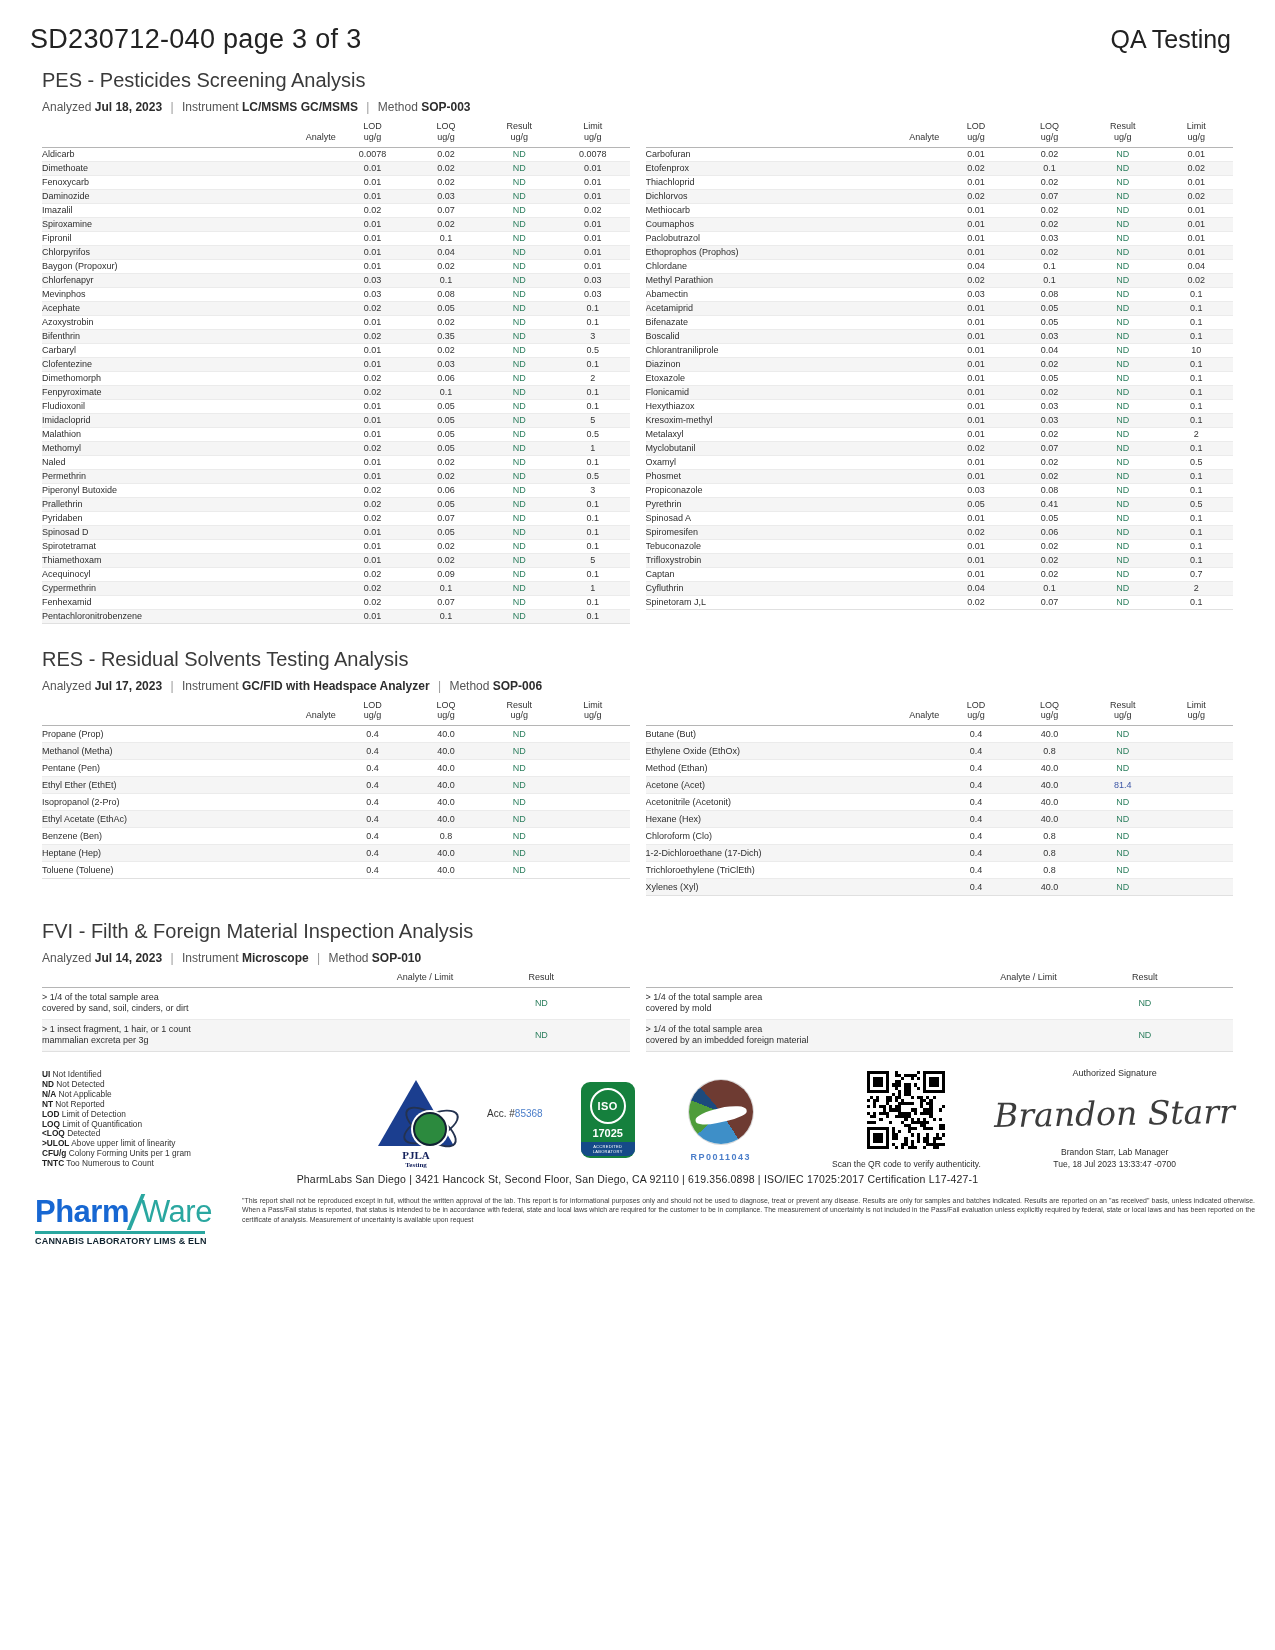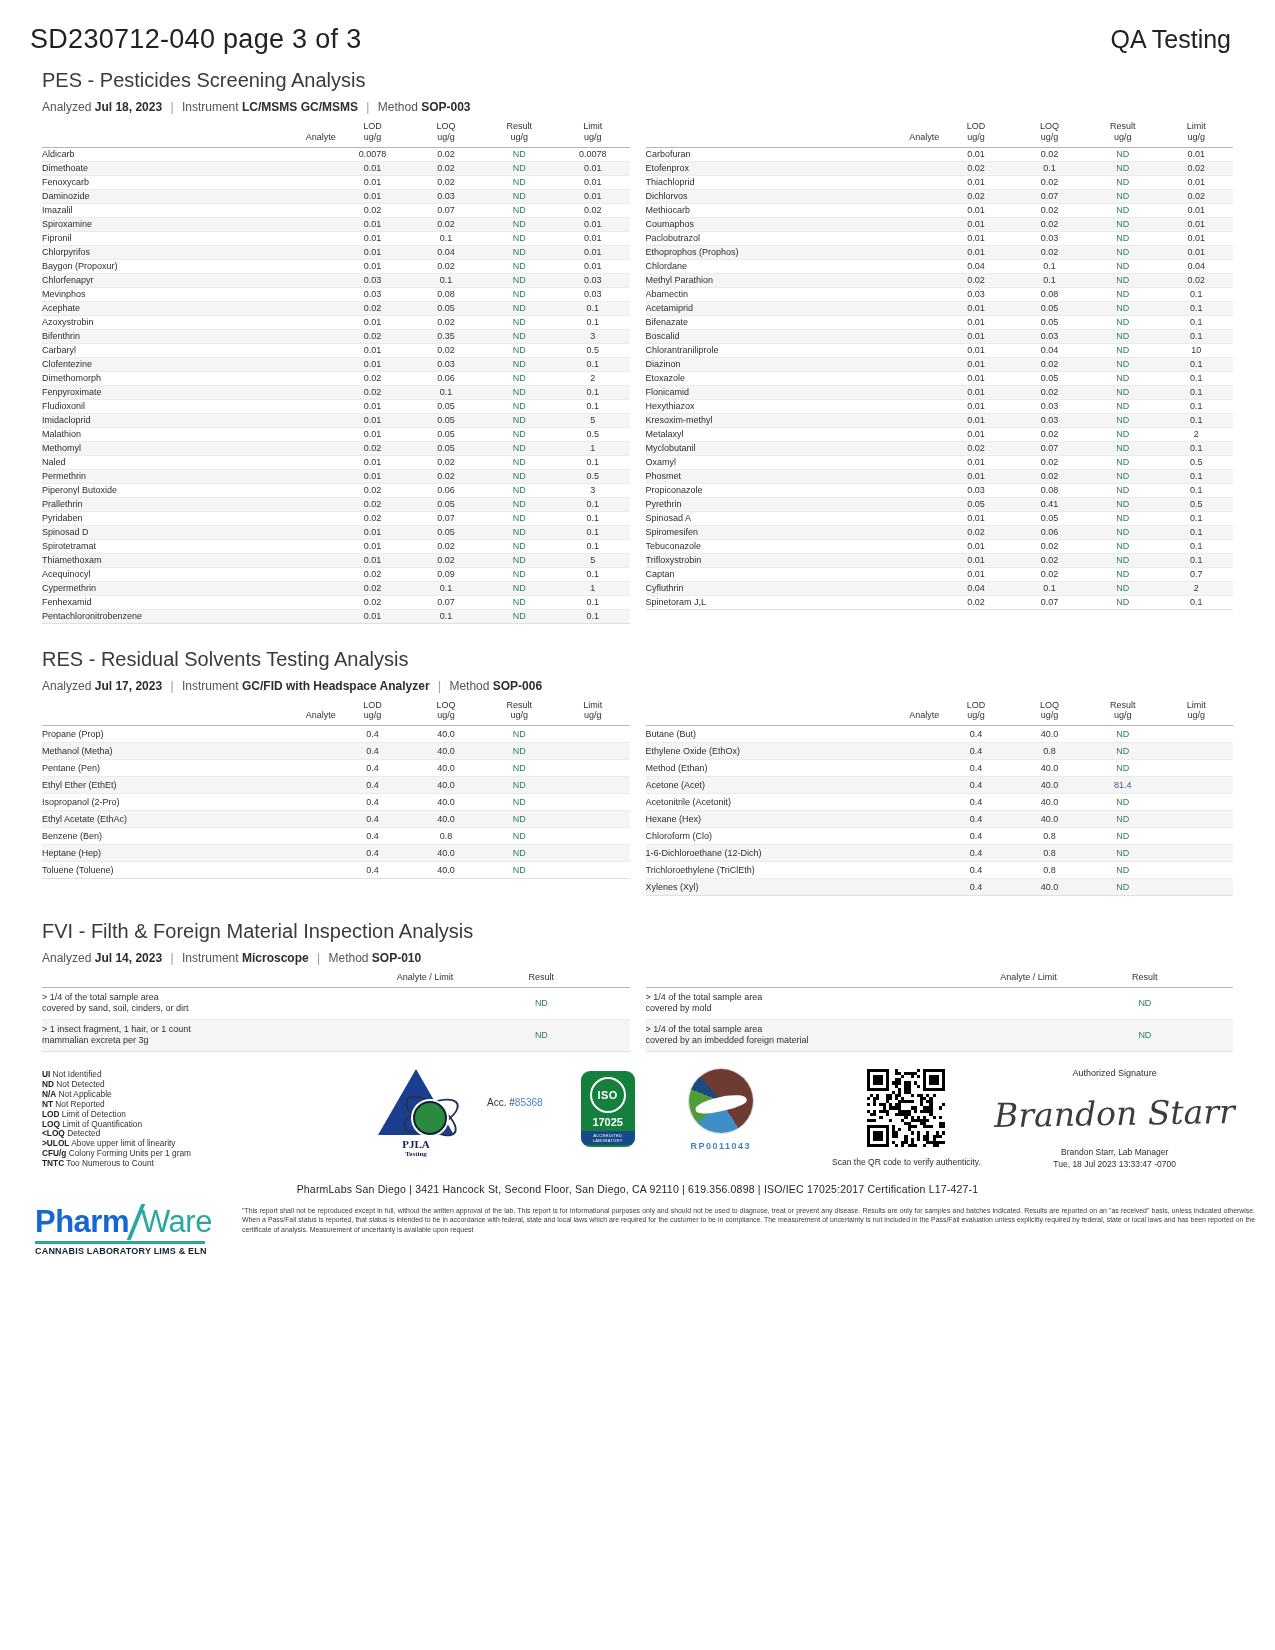--- a/index.html
+++ b/index.html
@@ -29,21 +29,21 @@
   td:first-child{text-align:left;color:#2e2e2e;}
   tbody tr:nth-child(even){background:#f5f5f5;}
   table.tbl{border-bottom:1px solid #e0e0e0;}
   .res-tbl td{padding:2.5px 0;}
   .fvi-tbl td{padding:4px 0;line-height:11.5px;vertical-align:middle;}
   td.nd{color:var(--nd);}
   td.det{color:var(--det);}
   :root{--nd:#2d7f5f;--det:#3d57a6;--brandblue:#1767d2;--brandteal:#2aa7a0;--accblue:#4a7dc9;}
   
   .footer{position:absolute;left:0;right:0;top:1352;}
-  .foot-row{display:flex;align-items:center;padding:0 40px 0 42px;}
+  .foot-row{display:flex;align-items:flex-end;padding:0 40px 0 42px;}
   .legend{width:275px;font-size:8.3px;line-height:9.9px;color:#333;padding-top:18px;}
   .legend b{color:#222;}
   
   .badges{display:flex;align-items:flex-start;}
   .pjla{position:relative;width:130px;margin-left:55px;padding-top:6px;text-align:center;}
   .pjla .tri{width:0;height:0;margin:0 auto;border-left:38px solid transparent;
              border-right:38px solid transparent;border-bottom:66px solid #1b3e8f;}
   .pjla .atom{position:absolute;left:62px;top:38px;width:30px;height:30px;background:#2c8a3e;
               border-radius:50%;border:2px solid #123;box-shadow:0 0 0 2px #fff;}
   .pjla .orbit{position:absolute;left:50px;top:40px;width:56px;height:22px;border:2px solid #24324f;
@@ -74,21 +74,21 @@
   .qrblock svg{width:78px;height:78px;}
   .qr-caption{font-size:8.5px;color:#2d2d2d;margin-top:6px;}
   
   .sig{margin-left:auto;width:250px;text-align:center;padding-top:16px;}
   .sig-label{font-size:9px;color:#2d2d2d;}
   .sig-script{font-family:"DejaVu Serif",serif;font-style:italic;font-size:33px;color:#3c3c3c;
               margin-top:16px;white-space:nowrap;transform:rotate(-1deg);}
   .sig-name{font-size:8.5px;color:#2d2d2d;margin-top:14px;}
   .sig-date{font-size:8.5px;color:#2d2d2d;margin-top:2px;}
   
-  .address{text-align:center;font-size:10.5px;color:#1f1f1f;margin-top:14px;letter-spacing:.2px;}
+  .address{text-align:center;font-size:10.5px;color:#1f1f1f;margin-top:4px;letter-spacing:.2px;}
   .bottom-row{display:flex;padding:0 20px 0 35px;margin-top:9px;align-items:flex-start;}
   .brand{width:185px;flex:none;}
   .brand-line1{display:flex;align-items:center;}
   .brand-pharm{font-size:31px;font-weight:bold;color:var(--brandblue);letter-spacing:-.5px;}
   .brand-slash{display:inline-block;width:4px;height:36px;background:var(--brandteal);
                transform:skewX(-22deg);margin:0 3px 0 5px;}
   .brand-ware{font-size:31px;color:var(--brandteal);letter-spacing:-.5px;}
   .brand-rule{height:2.5px;background:var(--brandteal);margin:1px 0 2px;width:170px;}
   .brand-caption{font-size:9px;font-weight:bold;color:#10222e;letter-spacing:.2px;}
   .disclaimer{flex:1;font-size:6.9px;line-height:9.3px;color:#3a3a3a;text-align:justify;
@@ -809,21 +809,21 @@
                 <td></td>
               </tr>
               <tr>
                 <td>Chloroform (Clo)</td>
                 <td>0.4</td>
                 <td>0.8</td>
                 <td class="nd">ND</td>
                 <td></td>
               </tr>
               <tr>
-                <td>1-6-Dichloroethane (12-Dich)</td>
+                <td>1-2-Dichloroethane (17-Dich)</td>
                 <td>0.4</td>
                 <td>0.8</td>
                 <td class="nd">ND</td>
                 <td></td>
               </tr>
               <tr>
                 <td>Trichloroethylene (TriClEth)</td>
                 <td>0.4</td>
                 <td>0.8</td>
                 <td class="nd">ND</td>

